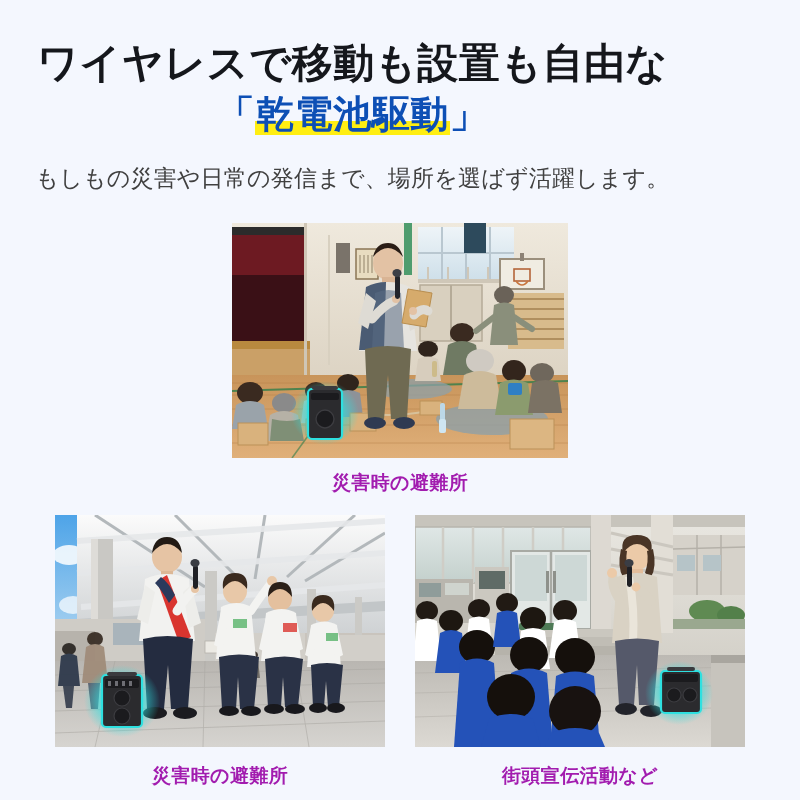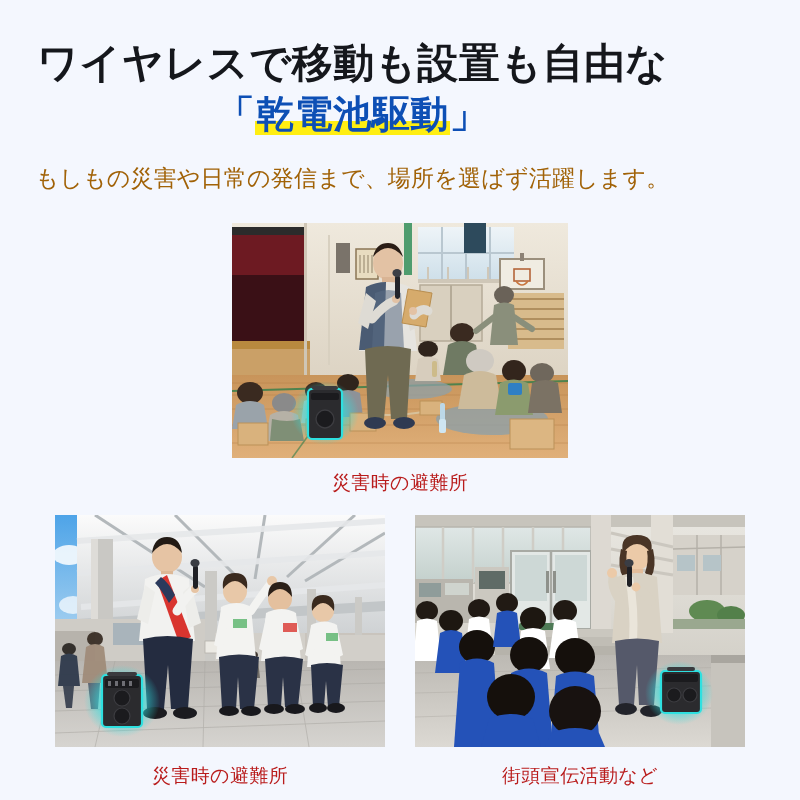--- a/index.html
+++ b/index.html
@@ -40,43 +40,43 @@
     background:linear-gradient(to top,#ffee12 0,#ffee12 34%,rgba(255,238,18,0) 34%);
     padding:0 1px;
   }
 
   .subtitle{
     position:absolute;left:0;right:0;top:148px;
     text-align:center;
     font-size:23px;
     font-weight:400;
     letter-spacing:0.2px;
-    color:#a16207;
+    color:#404040;
     white-space:nowrap;
   }
 
   
   .photo{
     position:absolute;
     overflow:hidden;
     background:#c9c4bd;
   }
   .photo svg{display:block;width:100%;height:100%;}
 
   #photo-shelter{left:232px;top:208px;width:336px;height:235px;}
   #photo-street{left:55px;top:500px;width:330px;height:232px;}
   #photo-school{left:415px;top:500px;width:330px;height:232px;}
 
   .caption{
     position:absolute;
     text-align:center;
     font-size:19px;
-    font-weight:400;
+    font-weight:700;
     letter-spacing:0.4px;
-    color:#b91c1c;
+    color:#a21caf;
     white-space:nowrap;
   }
   #caption-shelter{left:232px;top:455px;width:336px;}
   #caption-street{left:55px;top:748px;width:330px;}
   #caption-school{left:415px;top:748px;width:330px;}
 </style>
 </head>
 <body>
 
 <div class="page">

